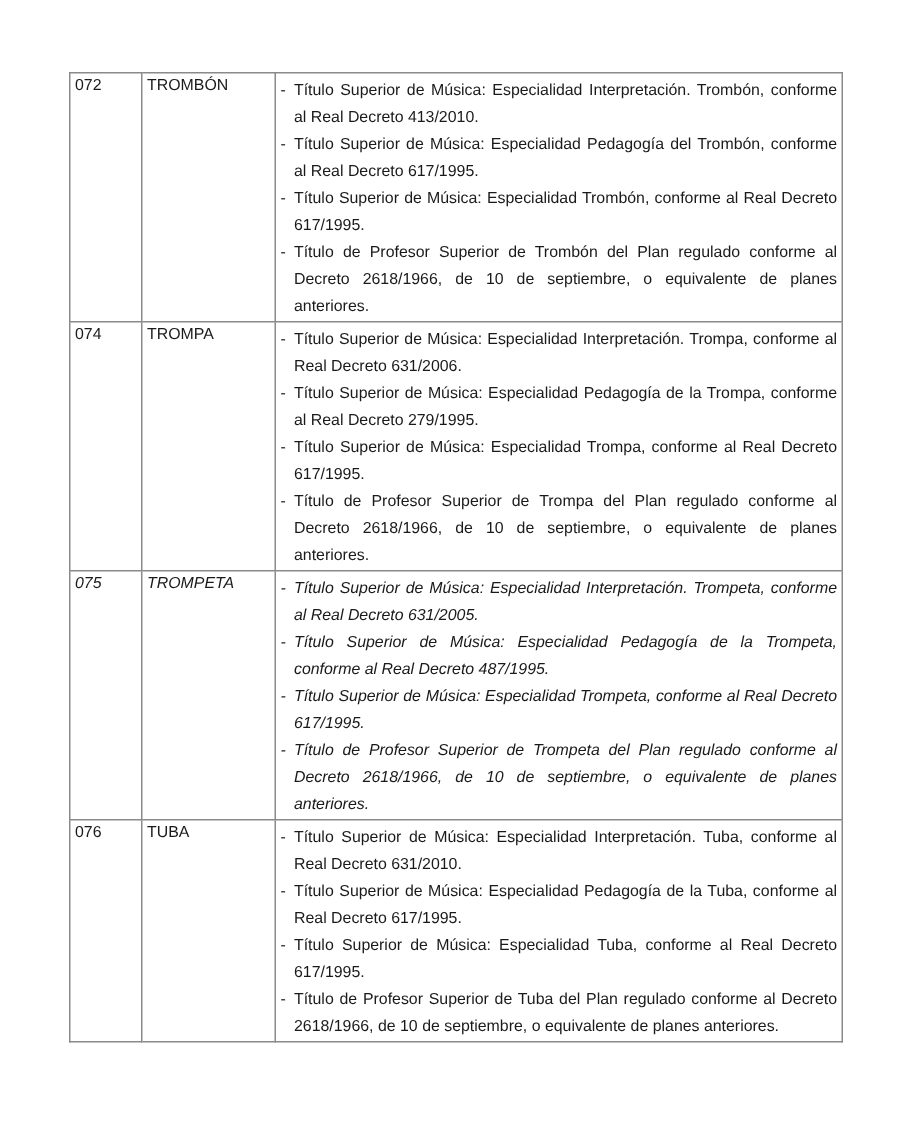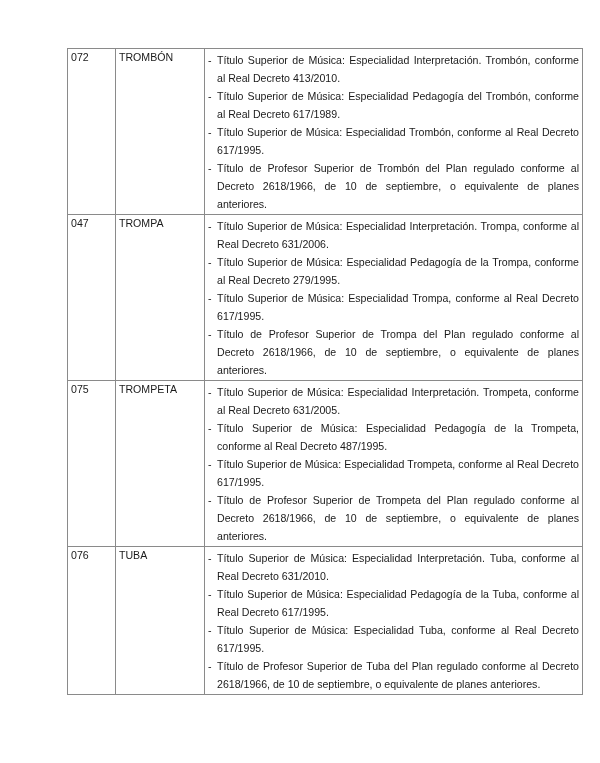--- a/index.html
+++ b/index.html
@@ -1,26 +1,26 @@
 <!DOCTYPE html>
 <html><head>
 <meta charset="utf-8">
 <style>
   html, body { margin: 0; padding: 0; background: #ffffff; }
   body { width: 600px; height: 763px; position: relative; overflow: hidden;
          font-family: "Liberation Sans", sans-serif; color: #1a1a1a; }
-  table.spec { position: absolute; left: 67px; top: 48px; width: 515px;
+  table.spec { position: absolute; left: 46px; top: 48px; width: 515px;
                border-collapse: collapse; table-layout: fixed; font-size: 10.6px; }
   table.spec td { border: 1px solid #8a8a8a; vertical-align: top; padding: 2px 3px 1px 3px; }
   col.c-code { width: 48px; }
   col.c-name { width: 89px; }
   col.c-desc { width: 378px; }
   .row-072 td { height: 154px; }
   .row-074 td { height: 136px; }
-  .row-075 td { height: 156px; }
+  .row-075 td { height: 156px; font-style: italic; }
   .row-076 td { height: 136px; }
   td.code, td.name { padding-top: 4px; padding-left: 3px; }
   ul.reqs { list-style: none; margin: 0; padding: 0; }
   ul.reqs li { position: relative; padding-left: 9px; line-height: 18px; text-align: justify; }
   ul.reqs li .dash { position: absolute; left: 0; top: 0; }
 </style>
 </head>
 <body>
 
 <table class="spec">
@@ -29,28 +29,28 @@
       <col class="c-name">
       <col class="c-desc">
     </colgroup>
   <tbody>
     <tr class="row-072">
       <td class="code">072</td>
       <td class="name">TROMBÓN</td>
       <td>
         <ul class="reqs">
           <li><span class="dash">-</span><span>Título Superior de Música: Especialidad Interpretación. Trombón, conforme al Real Decreto 413/2010.</span></li>
-          <li><span class="dash">-</span><span>Título Superior de Música: Especialidad Pedagogía del Trombón, conforme al Real Decreto 617/1989.</span></li>
+          <li><span class="dash">-</span><span>Título Superior de Música: Especialidad Pedagogía del Trombón, conforme al Real Decreto 617/1995.</span></li>
           <li><span class="dash">-</span><span>Título Superior de Música: Especialidad Trombón, conforme al Real Decreto 617/1995.</span></li>
           <li><span class="dash">-</span><span>Título de Profesor Superior de Trombón del Plan regulado conforme al Decreto 2618/1966, de 10 de septiembre, o equivalente de planes anteriores.</span></li>
         </ul>
       </td>
     </tr>
     <tr class="row-074">
-      <td class="code">047</td>
+      <td class="code">074</td>
       <td class="name">TROMPA</td>
       <td>
         <ul class="reqs">
           <li><span class="dash">-</span><span>Título Superior de Música: Especialidad Interpretación. Trompa, conforme al Real Decreto 631/2006.</span></li>
           <li><span class="dash">-</span><span>Título Superior de Música: Especialidad Pedagogía de la Trompa, conforme al Real Decreto 279/1995.</span></li>
           <li><span class="dash">-</span><span>Título Superior de Música: Especialidad Trompa, conforme al Real Decreto 617/1995.</span></li>
           <li><span class="dash">-</span><span>Título de Profesor Superior de Trompa del Plan regulado conforme al Decreto 2618/1966, de 10 de septiembre, o equivalente de planes anteriores.</span></li>
         </ul>
       </td>
     </tr>

